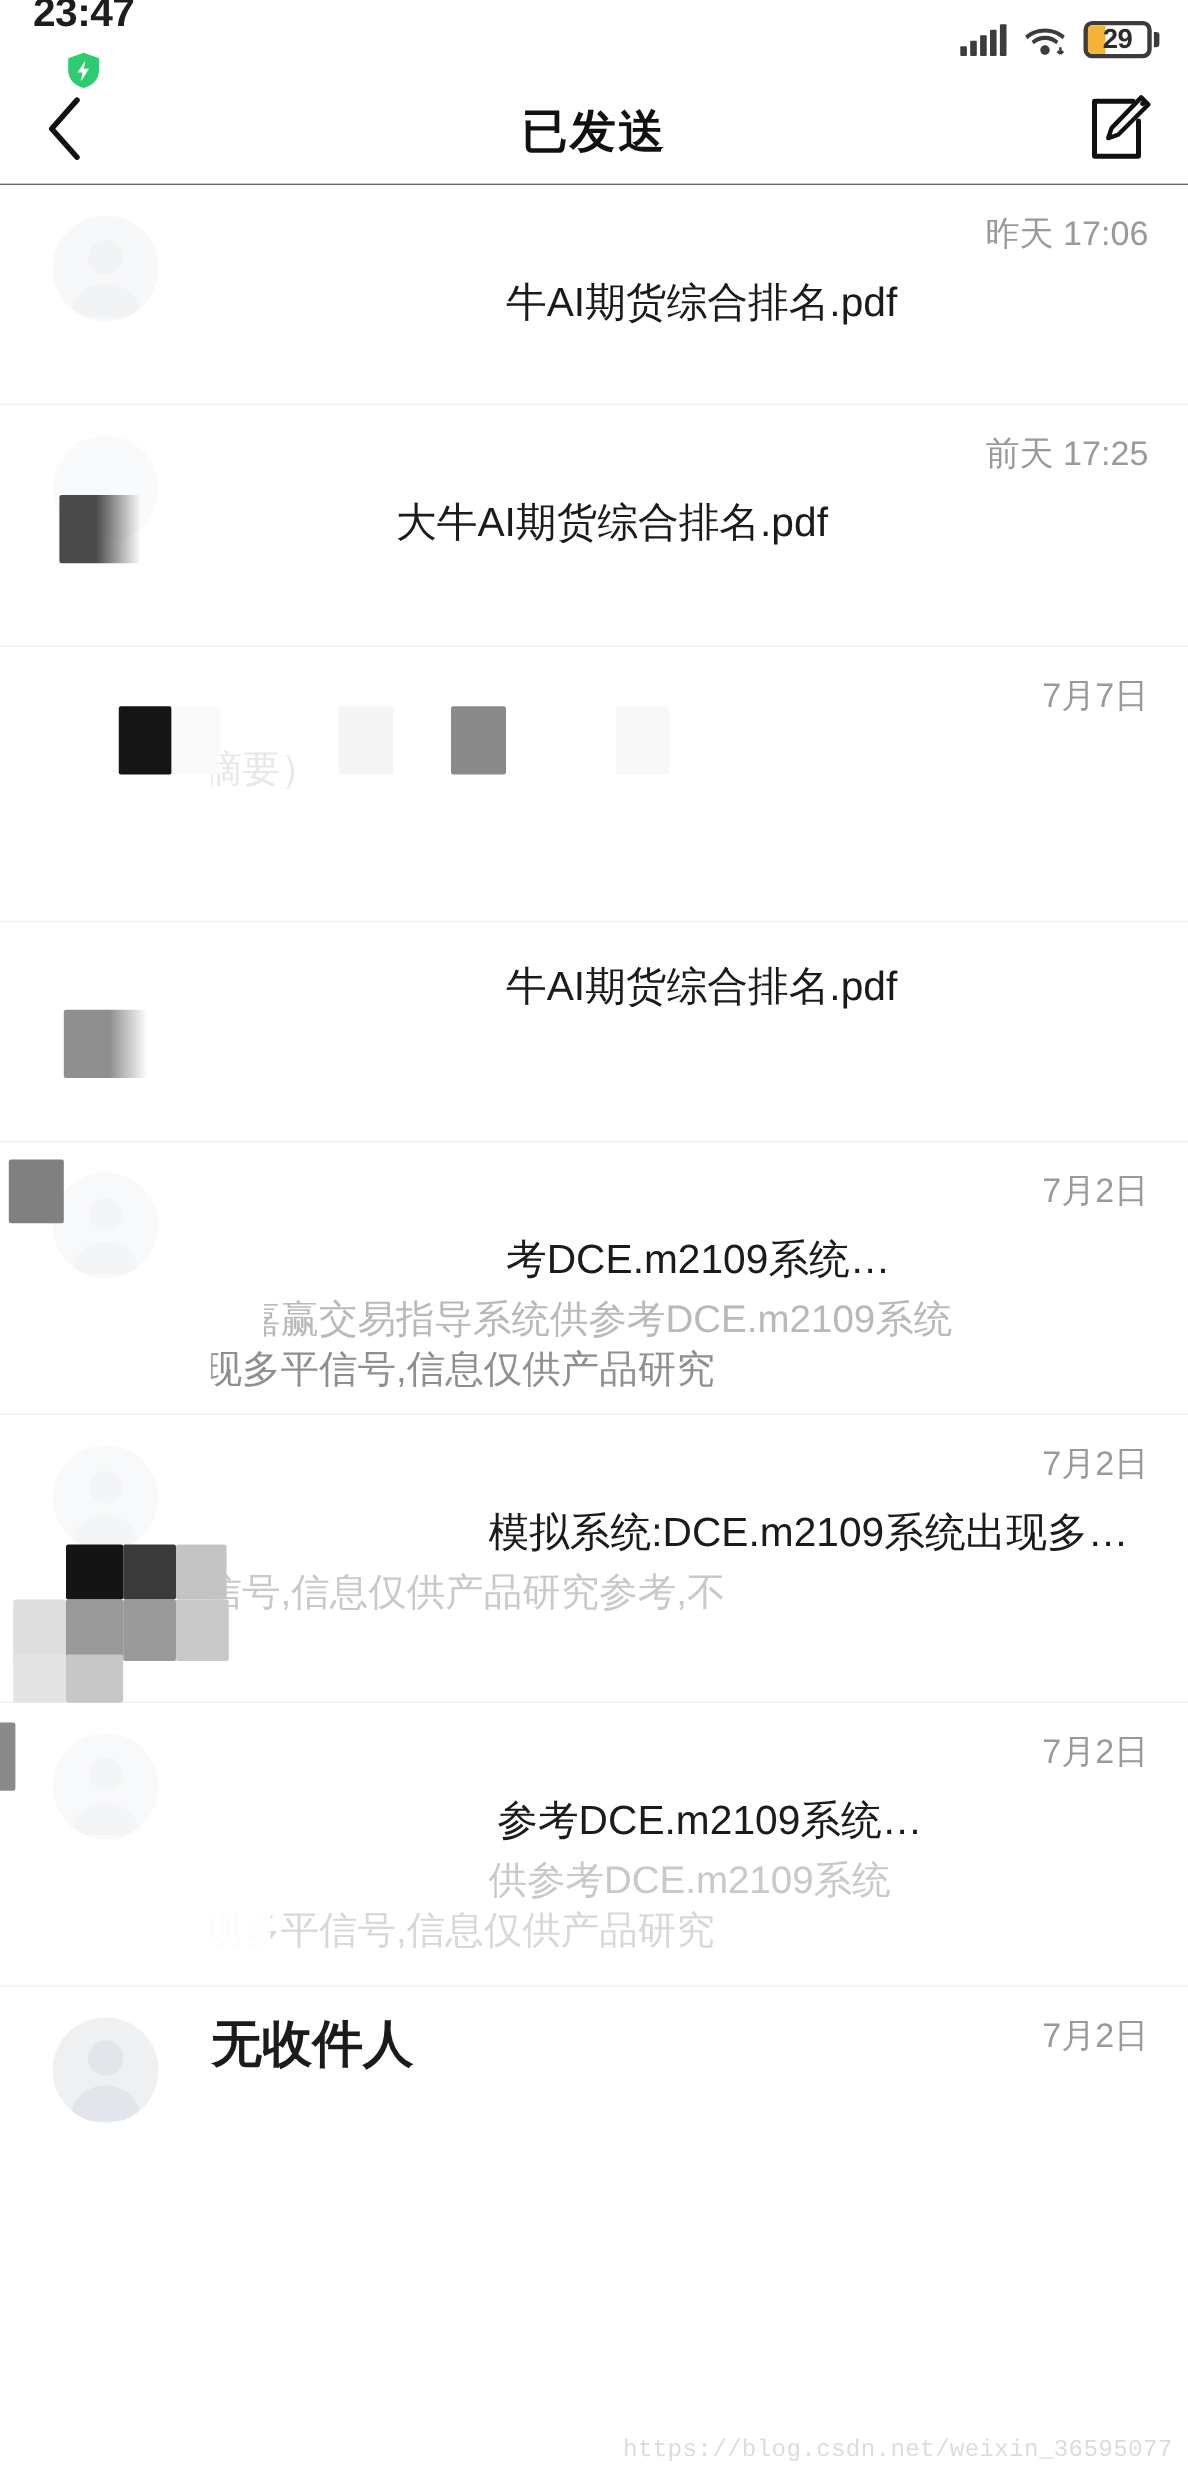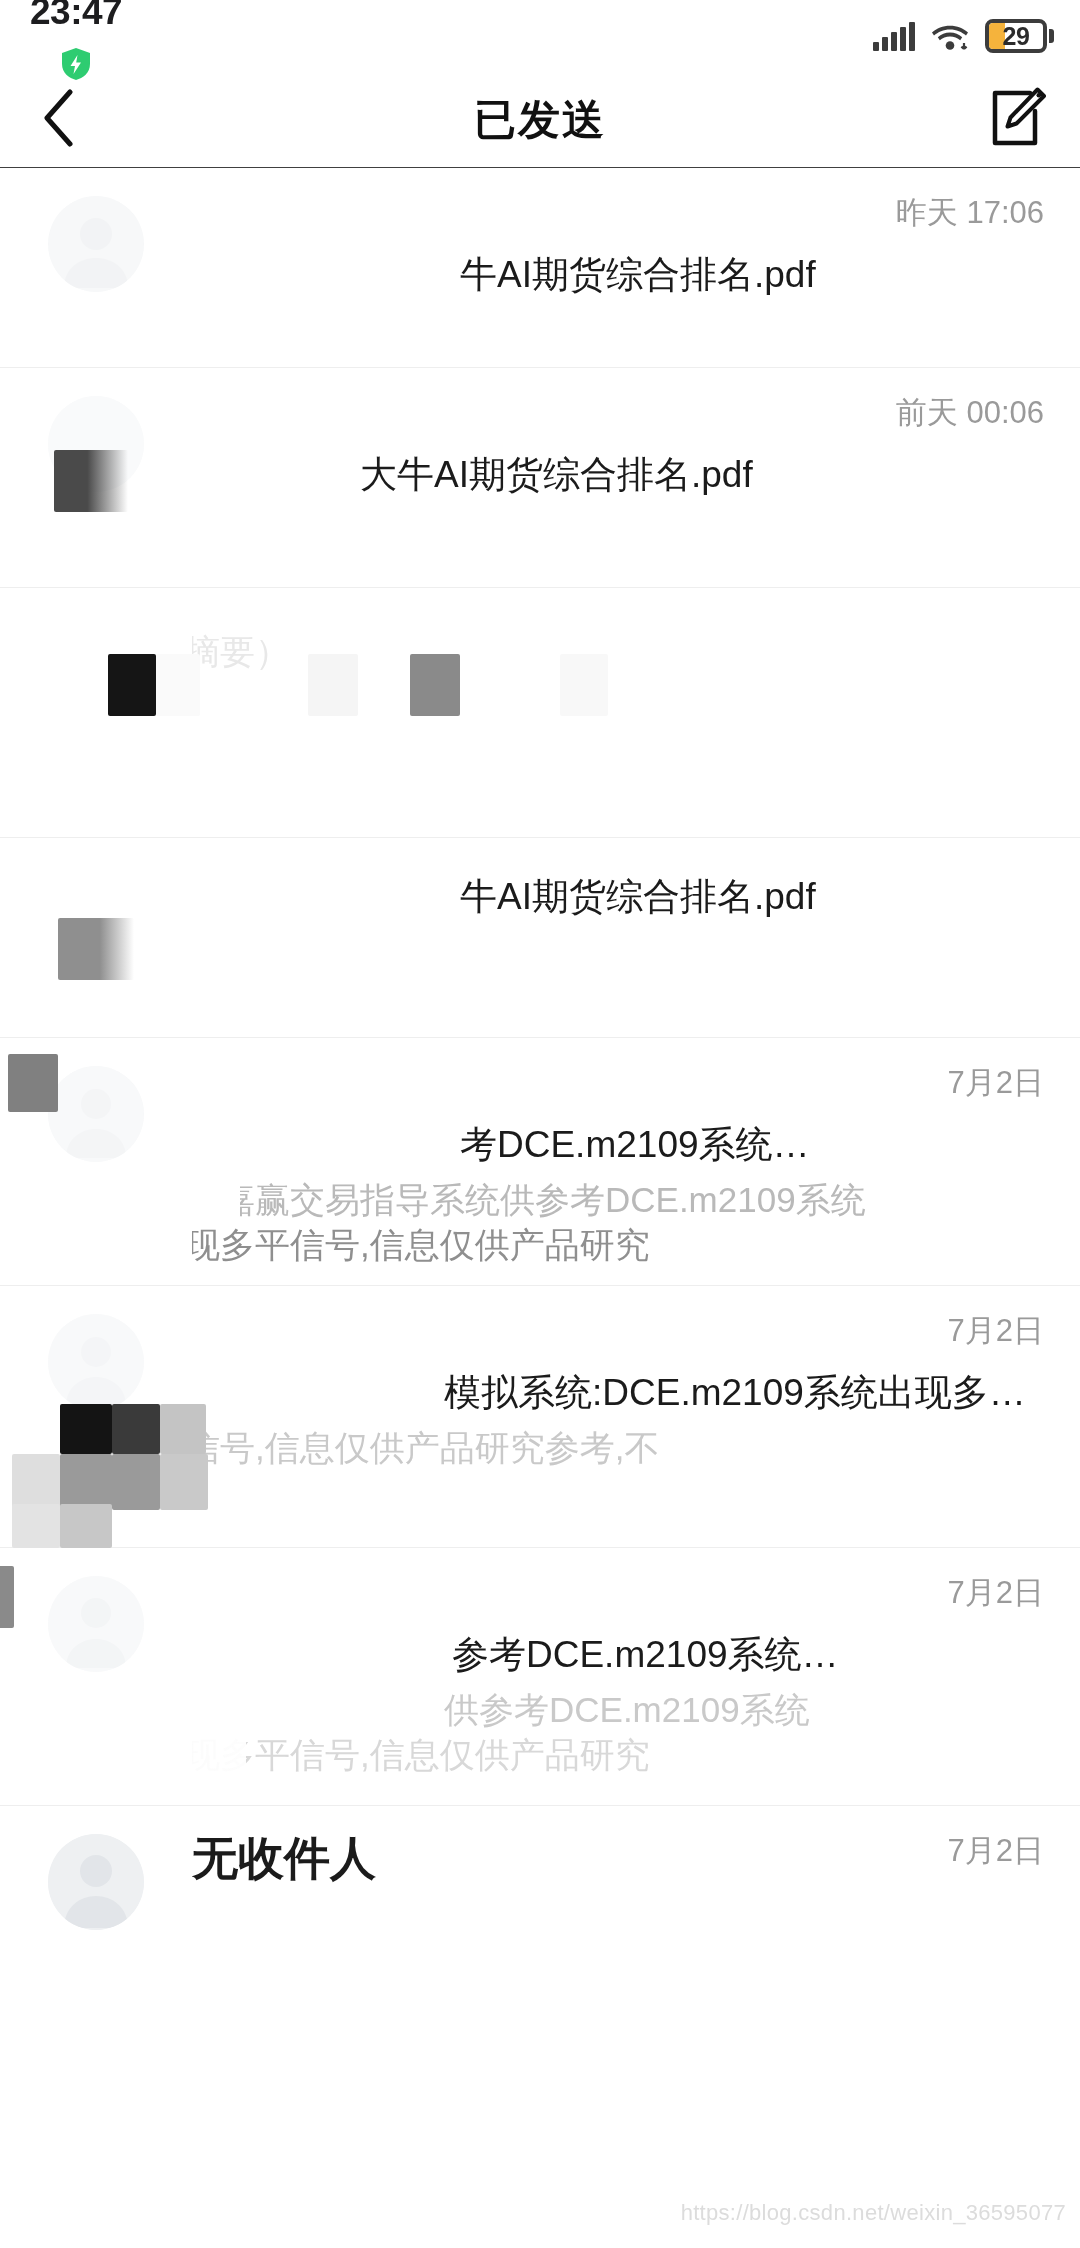--- a/index.html
+++ b/index.html
@@ -106,22 +106,22 @@
   .preview .ln.mid { color:#c9c9c9; }
 
   
   .redact { position:absolute; border-radius:2px; pointer-events:none; }
   .blurtext-strong { filter:blur(3px); opacity:.35; }
 
   .ghost-row .sender,
   .ghost-row .subject { color:#f2f2f2; }
 
   .watermark {
-    position:absolute; right:14px; bottom:22px;
-    font-size:22px; color:#dcdcdc; letter-spacing:.3px; white-space:nowrap;
+    position:absolute; right:14px; bottom:8px;
+    font-size:22px; color:#dcdcdc; letter-spacing:.3px; white-space:nowrap;font-family:Liberation Mono, monospace;
   }
 </style>
 </head>
 <body>
 
 <div id="app">
 
   <div class="statusbar">
     <div class="sb-left">
       <span class="sb-time">23:47</span>
@@ -202,33 +202,37 @@
       <div class="row-inner">
         <div class="avatar faded">
           <svg width="96" height="96" viewBox="0 0 96 96">
             <circle cx="48" cy="48" r="48" fill="#f3f5f7"></circle>
           </svg>
         </div>
 
         <div class="redact" style="left:54px;top:60px;width:74px;height:62px;background:linear-gradient(90deg,#4a4a4a 0%,#4a4a4a 45%,rgba(255,255,255,0) 100%);"></div>
         <div class="row-top">
           <span class="sender hidden-name"></span>
-          <span class="date">前天 00:06</span>
+          <span class="date">前天 17:25</span>
         </div>
         <div class="subject indent-b">大牛AI期货综合排名.pdf</div>
       </div>
     </div>
 
     <div class="mailrow ghost-row" style="height:250px;">
       <div class="row-inner">
         <div class="redact" style="left:108px;top:32px;width:48px;height:62px;background:#151515;"></div>
         <div class="redact" style="left:156px;top:32px;width:44px;height:62px;background:#fafafa;"></div>
         <div class="redact" style="left:308px;top:32px;width:50px;height:62px;background:#f5f5f5;"></div>
         <div class="redact" style="left:410px;top:32px;width:50px;height:62px;background:#8a8a8a;"></div>
         <div class="redact" style="left:560px;top:32px;width:48px;height:62px;background:#f8f8f8;"></div>
+        <div class="row-top">
+          <span class="sender hidden-name"></span>
+          <span class="date">7月7日</span>
+        </div>
         <div class="subject indent-c blurtext-strong"></div>
         <div class="preview">
           <span class="ln ghost" style="padding-left:-0px; margin-left:-42px;">无摘要）</span>
         </div>
       </div>
     </div>
 
     <div class="mailrow" style="height:200px;">
       <div class="row-inner">
 

